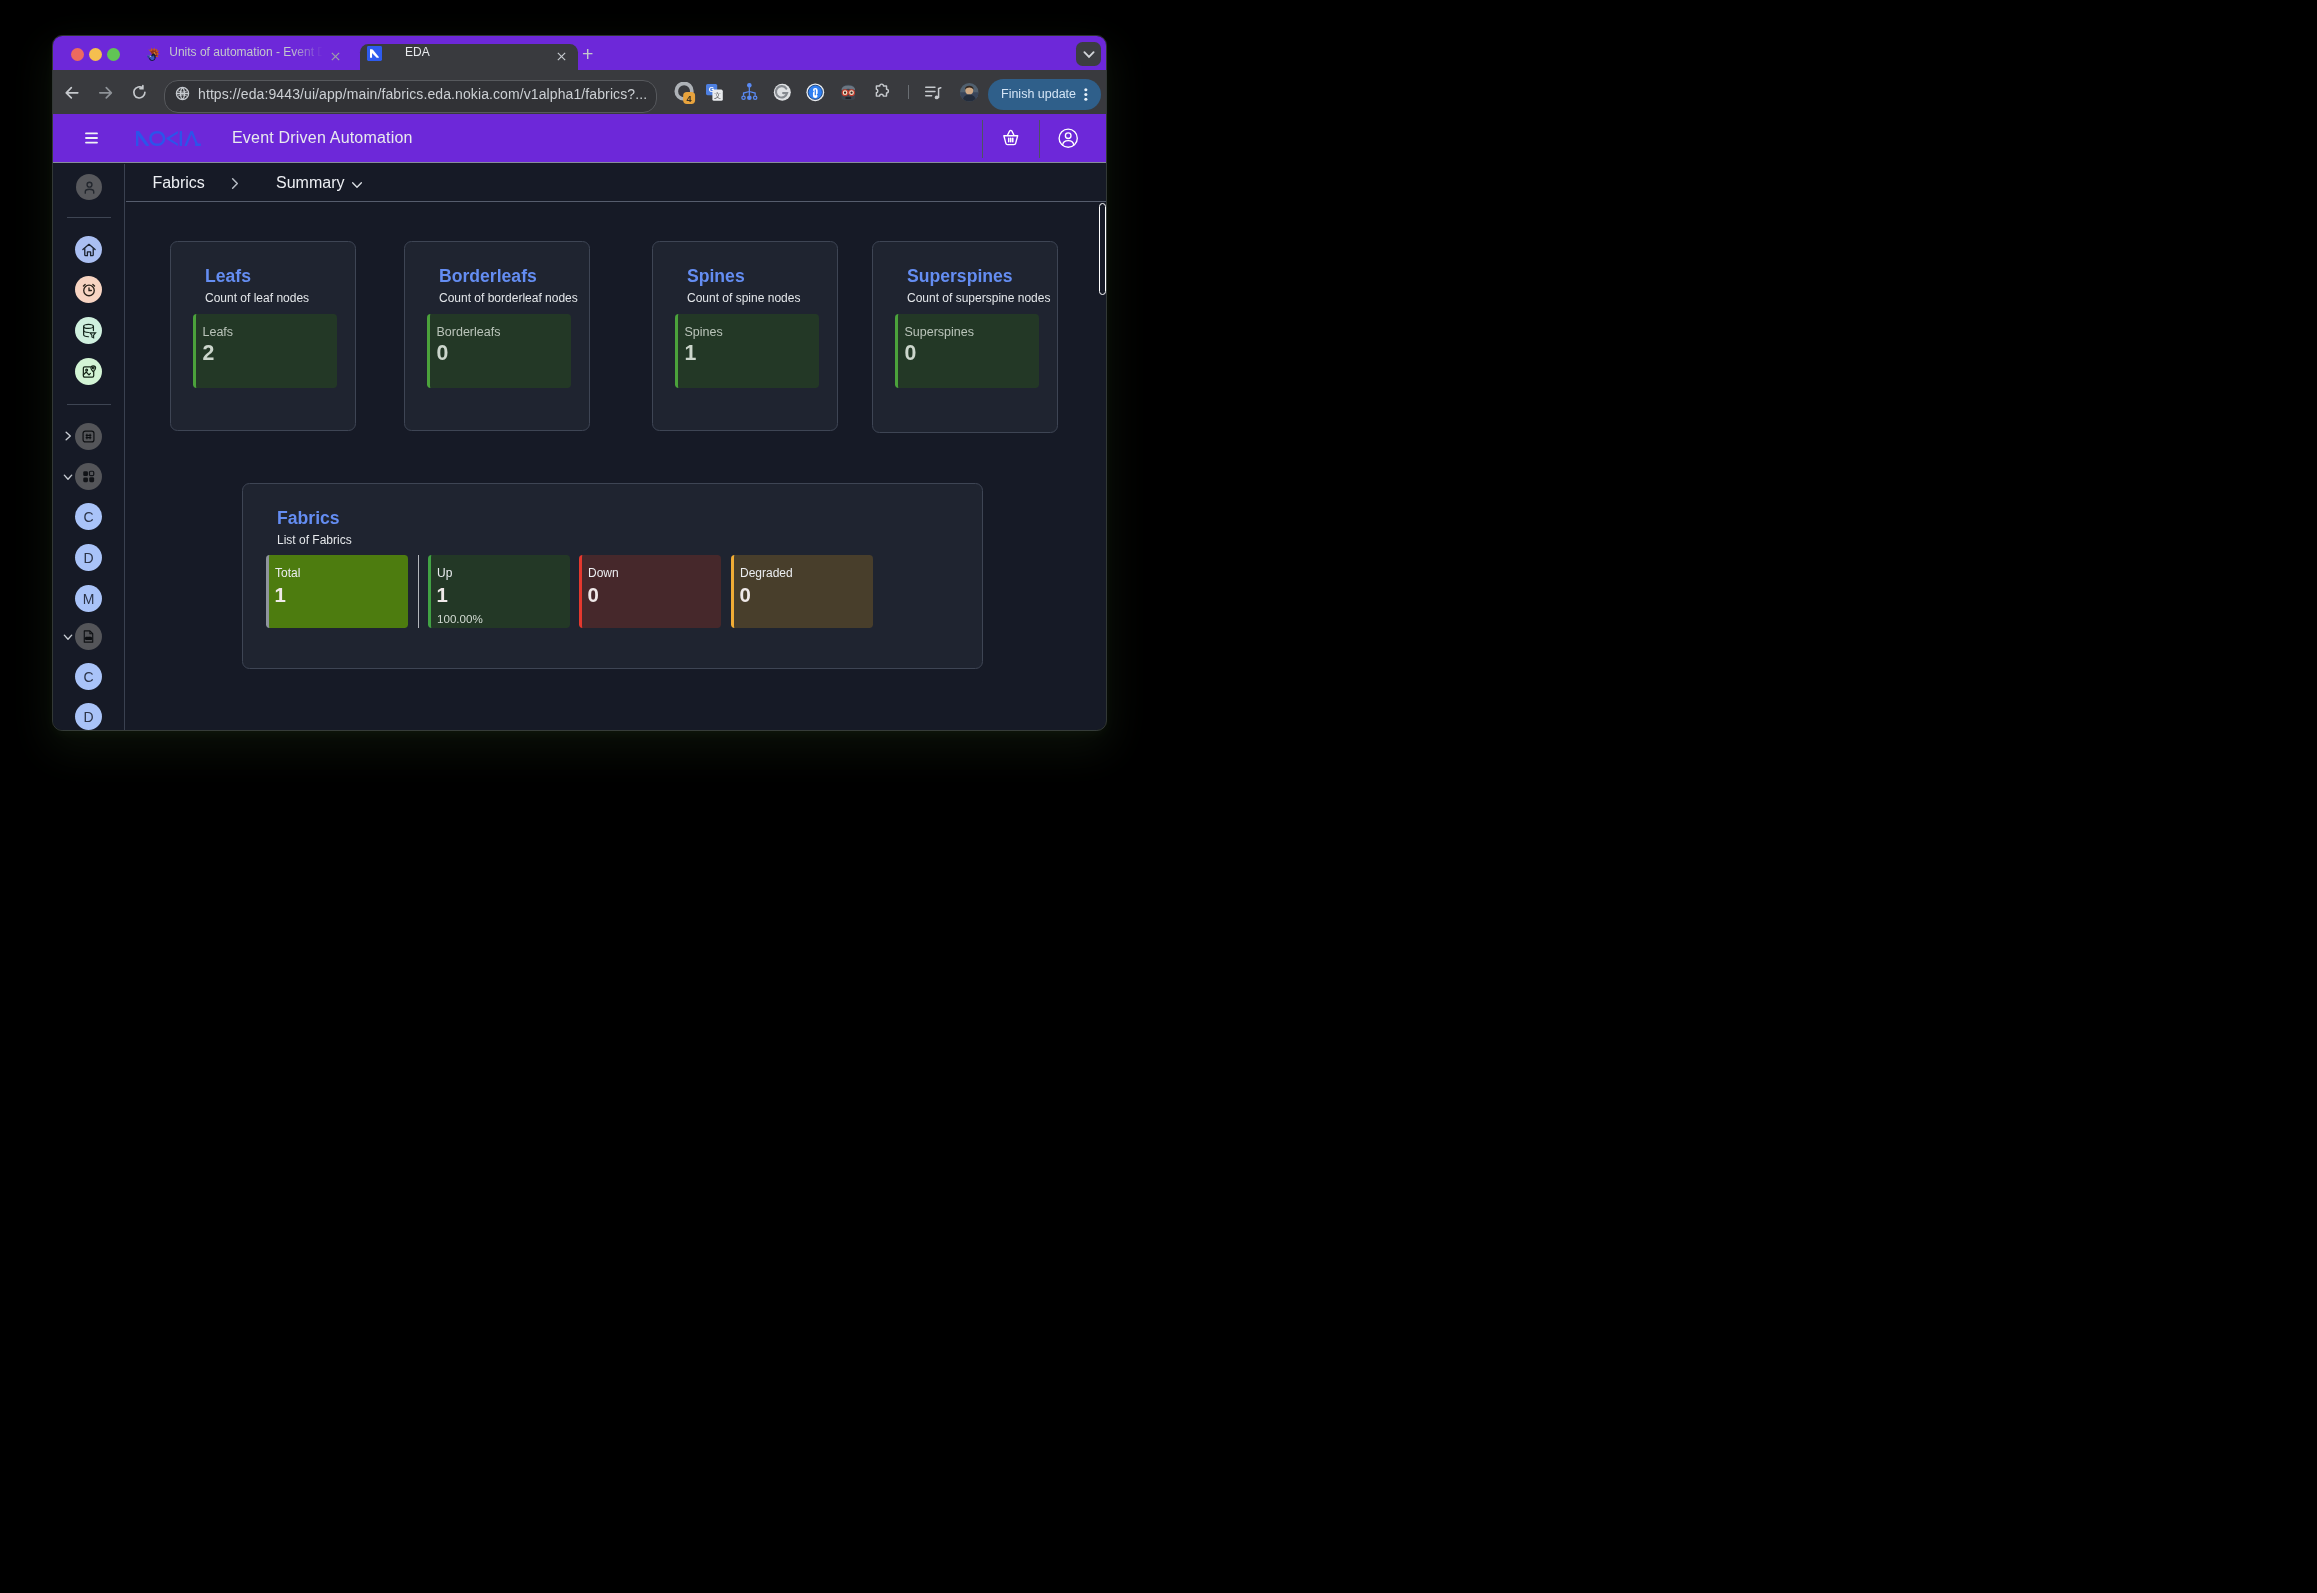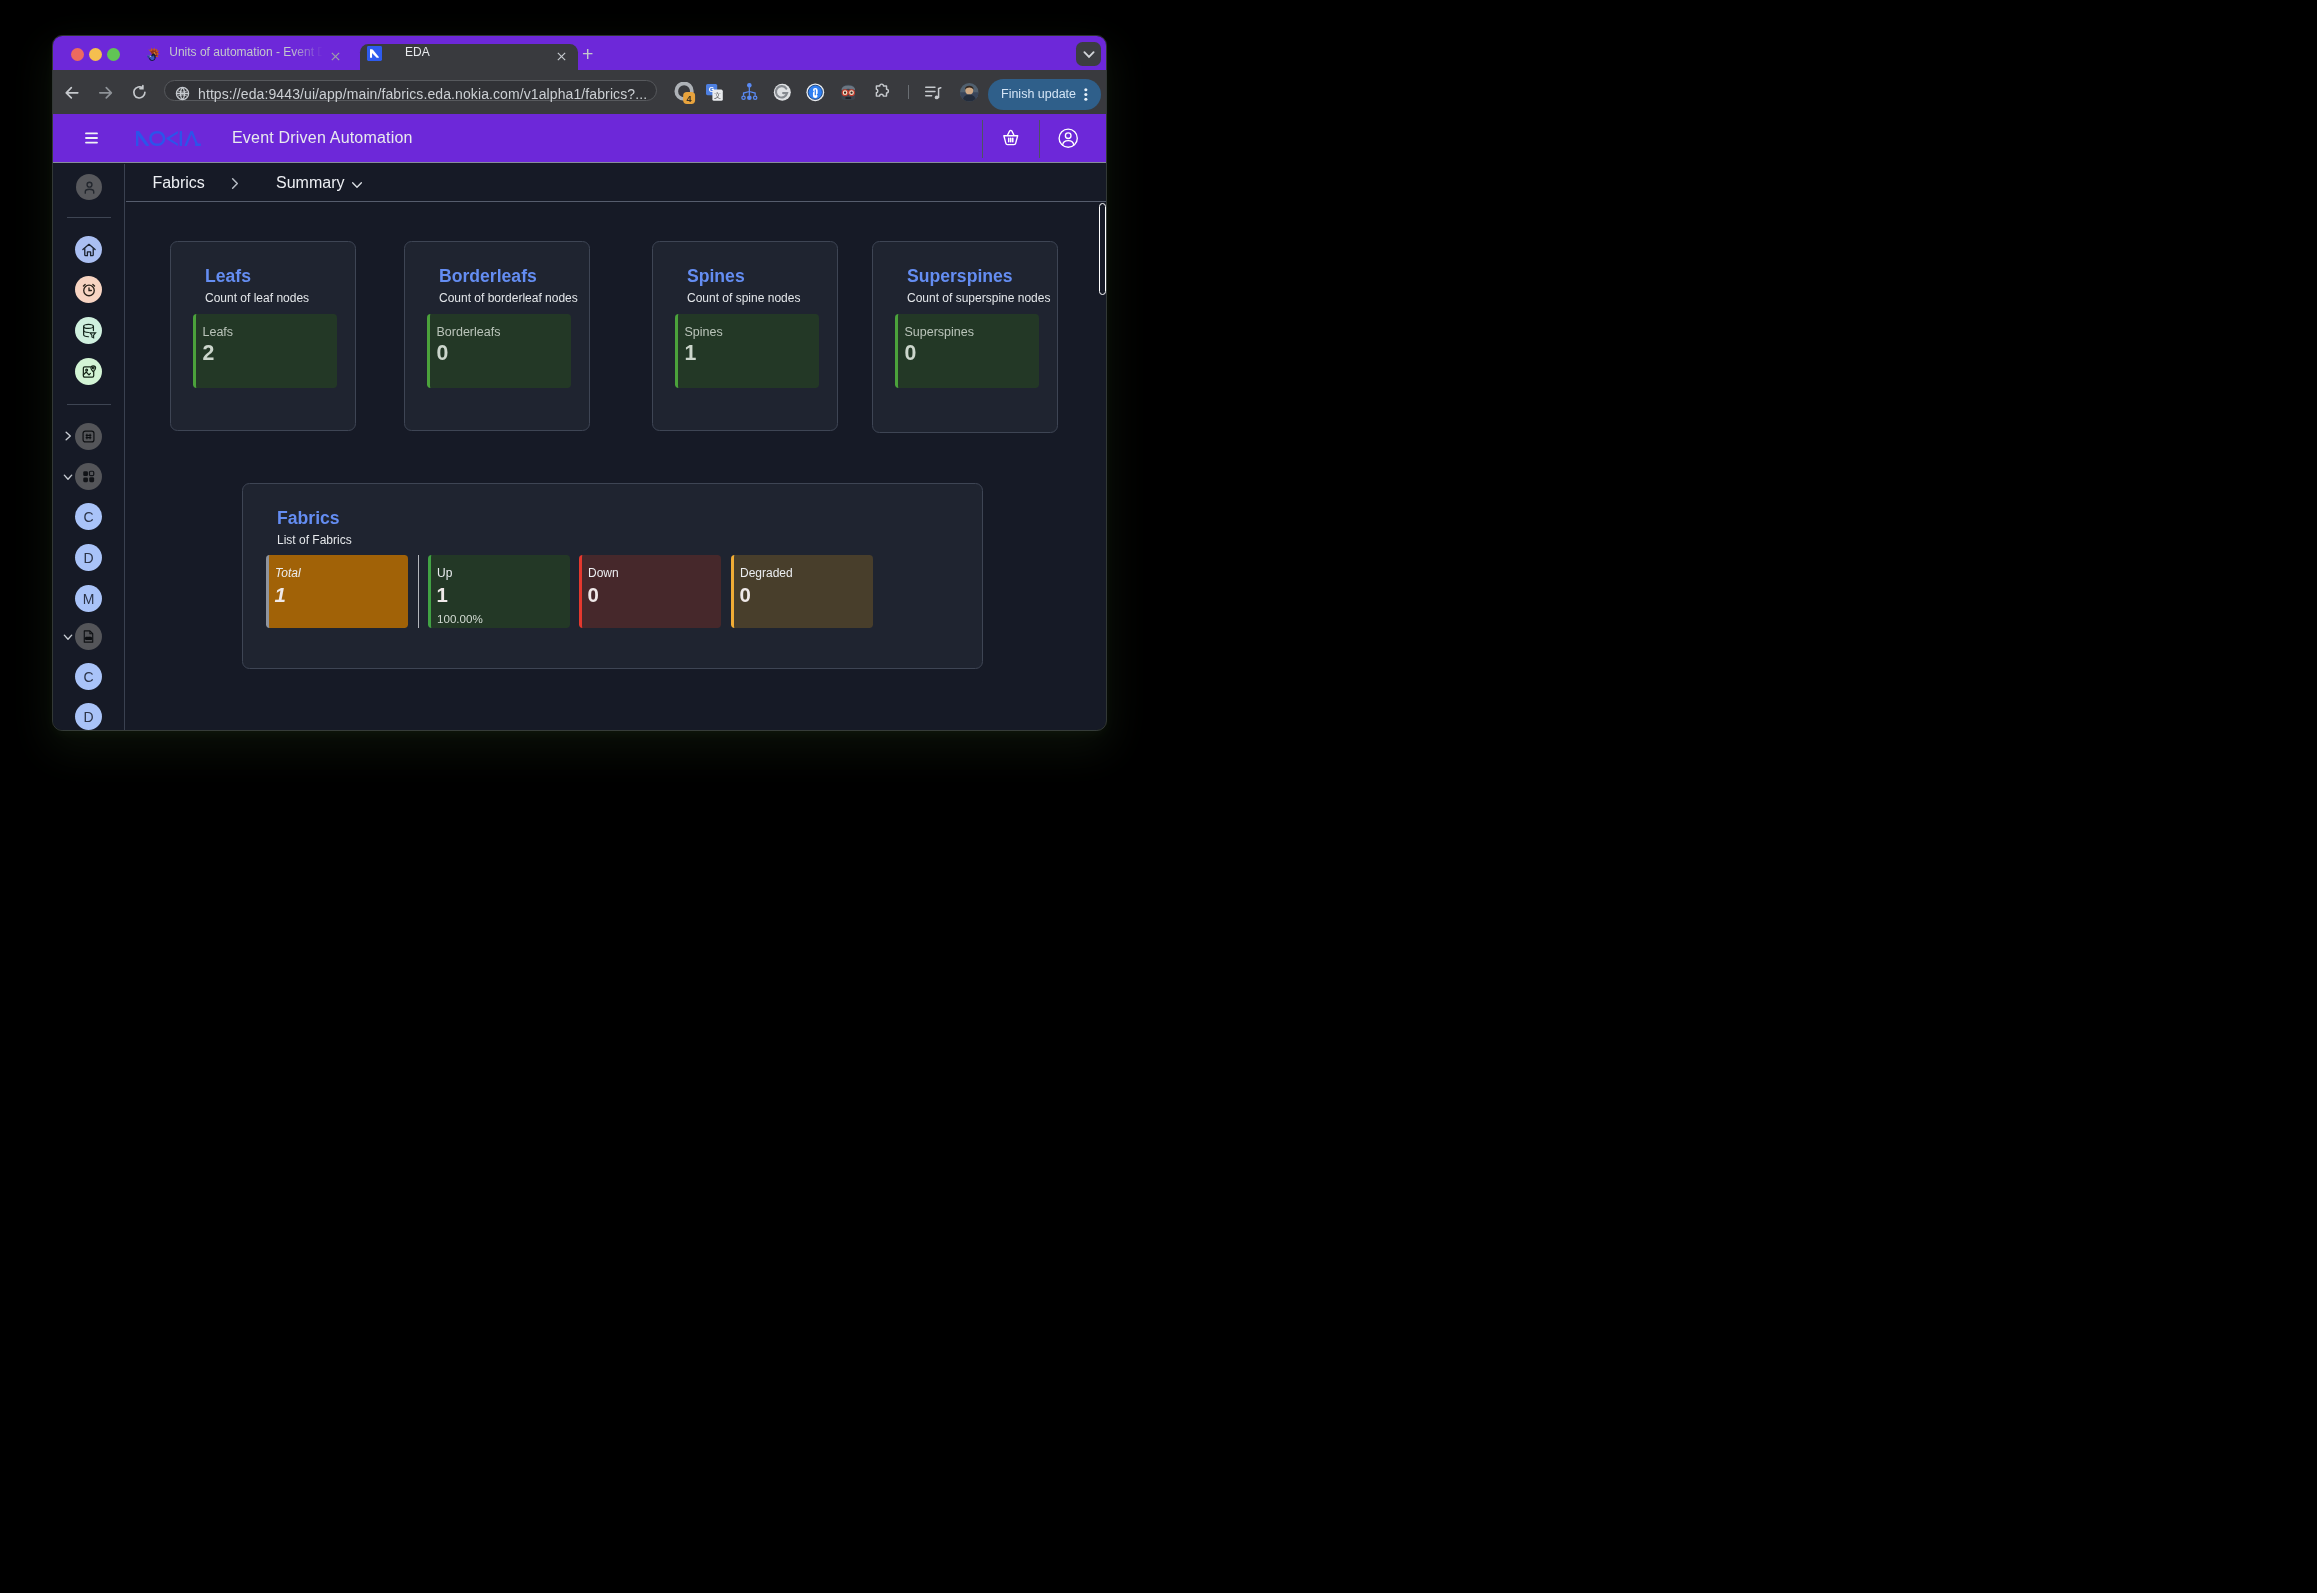--- a/index.html
+++ b/index.html
@@ -15,21 +15,21 @@
   .tabs { position:absolute; left:0; top:0; width:100%; height:34px; background:#6d28d9;text-align:right; }
   .tl { position:absolute; top:11.6px; width:13px; height:13px; border-radius:50%; }
   .tab-active { position:absolute; left:307px; top:8px; width:218px; height:26px;
                 background:#393a3e; border-radius:8.3px 8.3px 0 0; }
   .tabtitle { position:absolute; font-size:12px; color:#c3c7cc; white-space:nowrap; }
   .newtab { position:absolute; left:529px; top:7.4px; font-size:19.5px; color:#c3c7cc; font-weight:400; }
   .chevbtn { position:absolute; left:1023px; top:5.6px; width:24.6px; height:24.6px;
              background:#3c3d41; border-radius:6.5px; }
   
   .toolbar { position:absolute; left:0; top:34px; width:100%; height:45px; background:#393a3e; }
-  .urlpill { position:absolute; left:111px; top:9.7px; width:493px; height:21px;
+  .urlpill { position:absolute; left:111px; top:9.7px; width:493px; height:33px;
              background:#313236; border:0.9px solid #57595d; border-radius:14px; }
   .urltext { position:absolute; left:33px; top:5.1px; font-size:14px; color:#ccd0d4;
              letter-spacing:0.1px; white-space:nowrap; }
   .finishpill { position:absolute; left:935px; top:8.8px; width:113px; height:31px;
                 background:#2f5f8a; border-radius:16px; }
   .finishpill span { position:absolute; left:13px; top:8px; font-size:12.5px; color:#d4e5f6; white-space:nowrap; }
   
   .appheader { position:absolute; left:0; top:78px; width:100%; height:49px; background:#6d28d9;
                border-bottom:0.9px solid #878d9a; }
   .htitle { position:absolute; left:179px; top:15px; font-size:16px; color:#e8eaee; font-weight:500;
@@ -381,21 +381,21 @@
       <div class="cardsub">Count of superspine nodes</div>
       <div class="gbox">
           <div class="lab">Superspines</div>
           <div class="num">0</div>
         </div>
     </div>
 
     <div class="card" style="left:189px; top:447px; width:741px; height:186px;">
       <div class="cardtitle">Fabrics</div>
       <div class="cardsub">List of Fabrics</div>
-      <div class="tile" style="left:23px; background:#a16207; border-left:3.7px solid #8f949e;font-style:italic;">
+      <div class="tile" style="left:23px; background:#4d7c0f; border-left:3.7px solid #8f949e;">
         <div class="lab">Total</div>
           <div class="num">1</div>
       </div>
       <div class="abs" style="left:175px; top:71px; width:1.1px; height:73px; background:#b3b7bd;"></div>
       <div class="tile" style="left:185px; background:#233826; border-left:3.7px solid #41a244;">
         <div class="lab">Up</div>
           <div class="num">1</div>
           <div class="pct">100.00%</div>
       </div>
       <div class="tile" style="left:336px; background:#46282b; border-left:3.7px solid #e5382e;">

